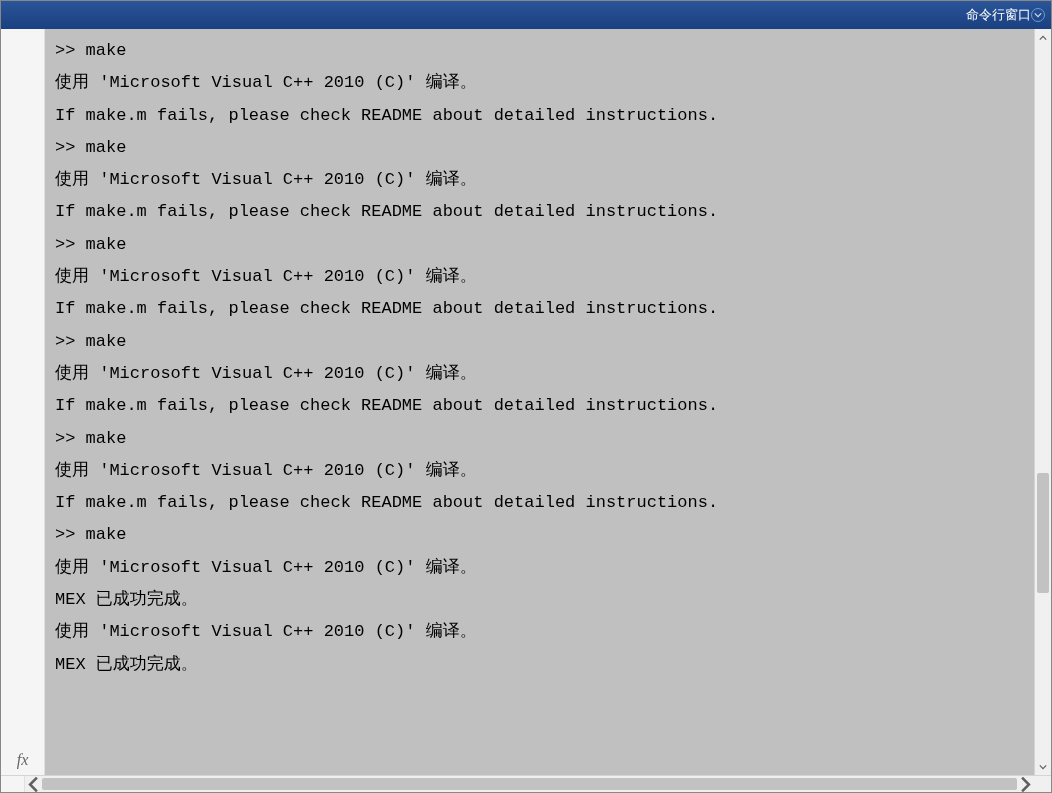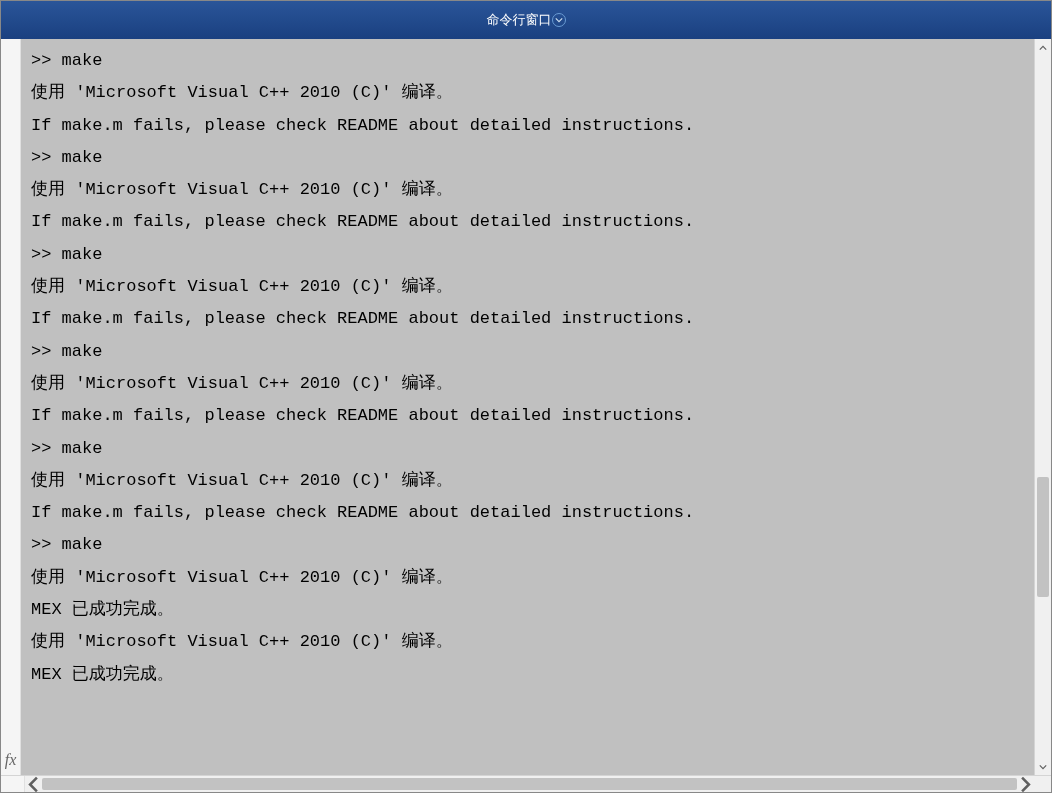--- a/index.html
+++ b/index.html
@@ -22,42 +22,42 @@
       flex-direction: column;
       border: 1px solid #888;
     }
     .titlebar {
       background: linear-gradient(to bottom, #2a5599, #1a4080);
       color: #fff;
       padding: 2px 6px;
       font-size: 13px;
       display: flex;
       align-items: center;
-      justify-content: center;
-      height: 38px;
+      justify-content: flex-end;
+      height: 28px;
     }
     .titlebar-text {
       font-weight: normal;
     }
     .titlebar-icon {
       width: 14px;
       height: 14px;
       border: 1px solid #6a9cd4;
       border-radius: 50%;
       display: flex;
       align-items: center;
       justify-content: center;
       cursor: pointer;
     }
     .titlebar-icon svg {
       width: 8px;
       height: 8px;
     }
     .gutter {
-      width: 20px;
+      width: 44px;
       background: #f5f5f5;
       border-right: 1px solid #e0e0e0;
       position: relative;
       display: flex;
       flex-direction: column;
       justify-content: flex-end;
       align-items: center;
       padding-bottom: 6px;
     }
     .fx-icon {

